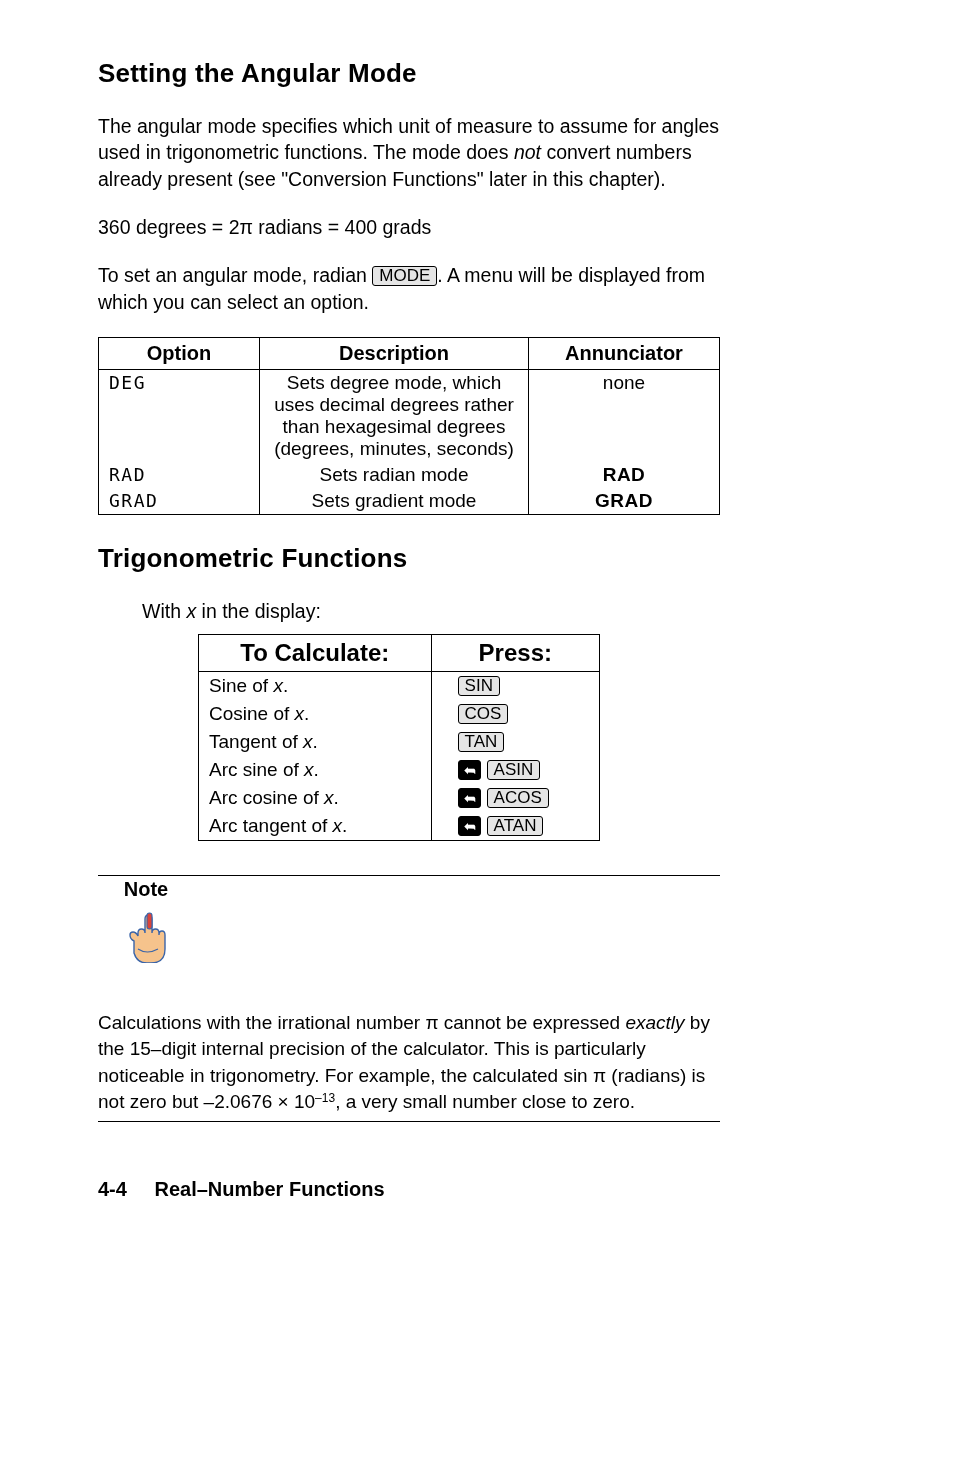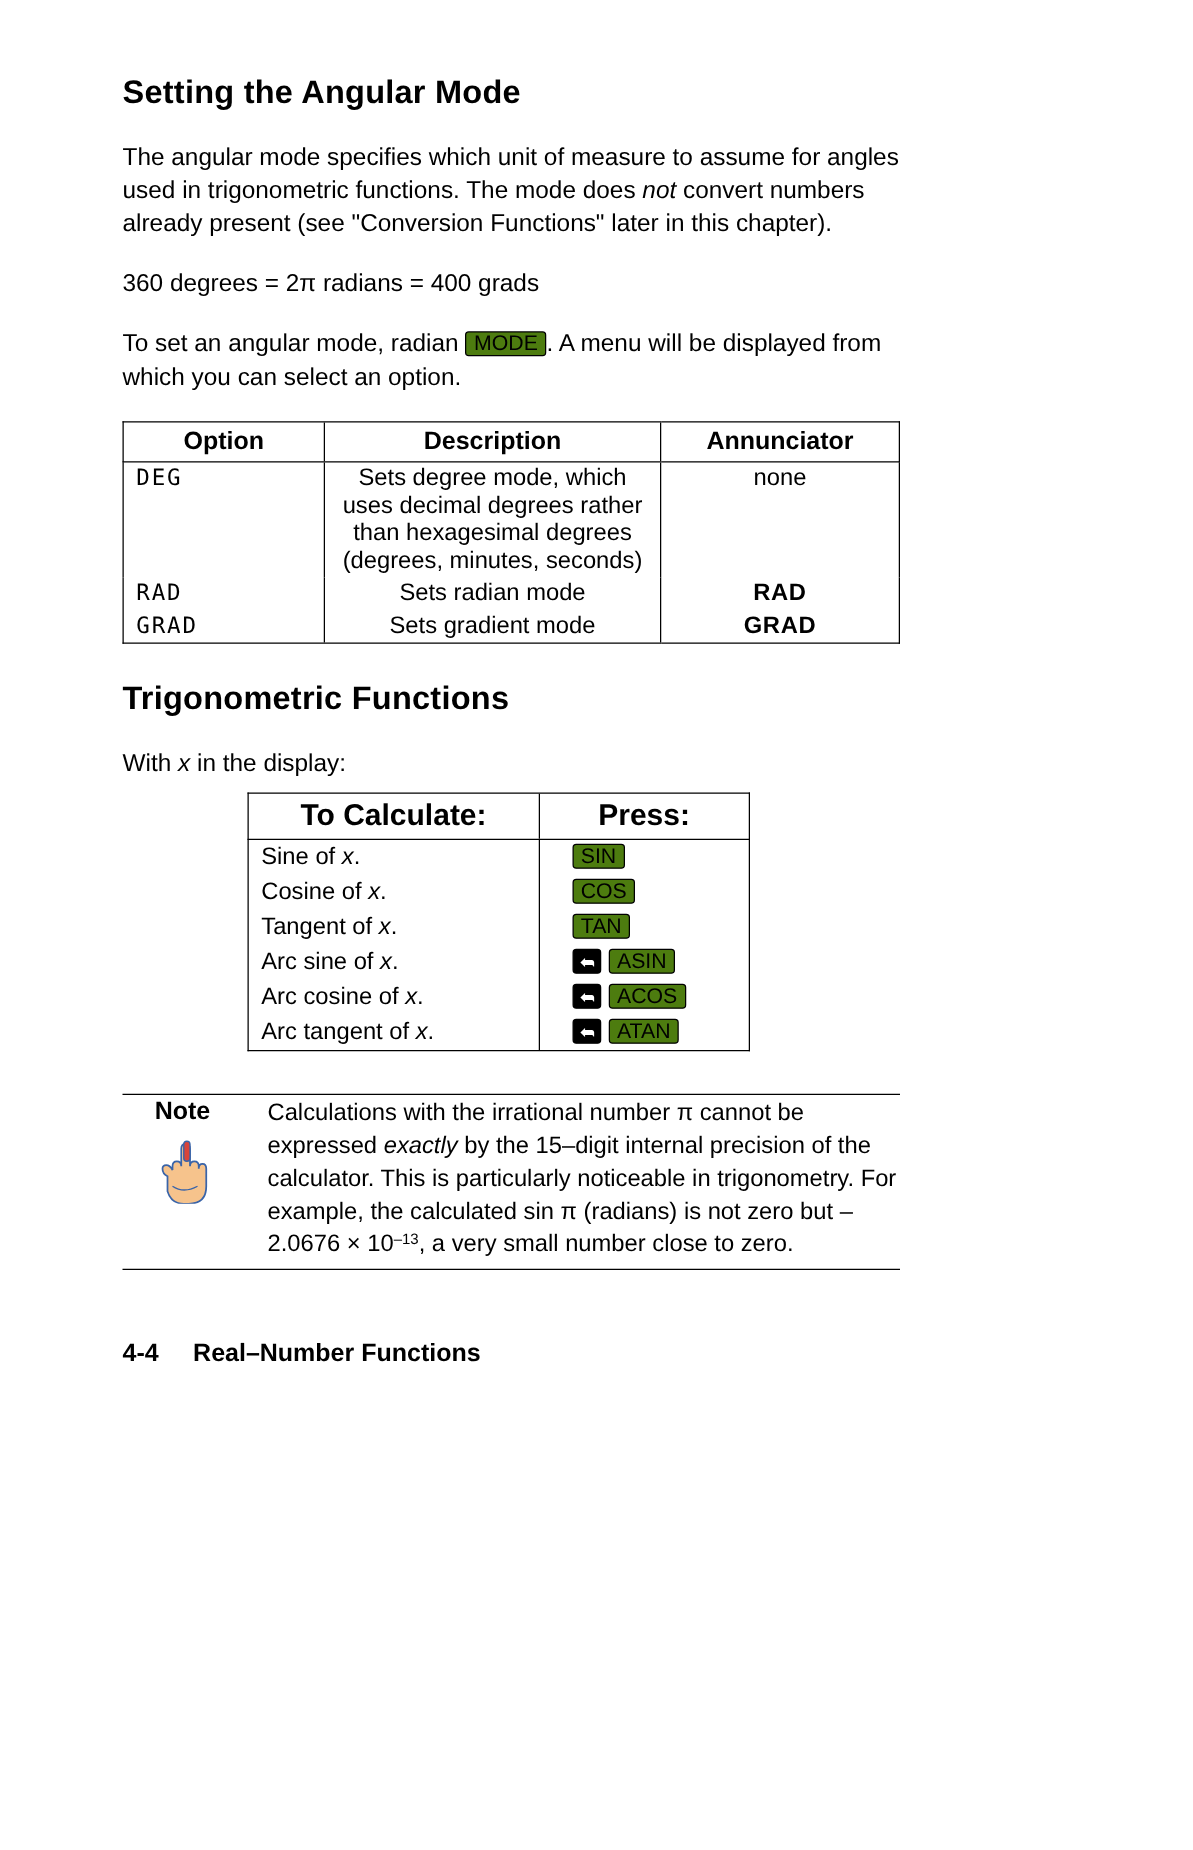--- a/index.html
+++ b/index.html
@@ -30,21 +30,21 @@
   .italic { font-style: italic; }
   .keycap {
     display: inline-block;
     border: 1.3px solid #000;
     border-radius: 3px;
     padding: 0 6px 0 6px;
     font-size: 17px;
     line-height: 18px;
     font-family: "Trebuchet MS", sans-serif;
     vertical-align: 1px;
-    background: #4d7c0f;
+    background: #e5e5e5;
     font-style: normal;
   }
   .keycap.shift {
     background: #000;
     color: #fff;
     padding: 0 4px;
     position: relative;
   }
   .shift-glyph {
     font-size: 14px;
@@ -146,21 +146,22 @@
     text-align: left;
     padding-left: 26px;
   }
   
   .note-block {
     border-top: 1.2px solid #000;
     border-bottom: 1.2px solid #000;
     padding: 2px 0 6px 0;
     margin: 12px 0 56px 0;
     display: flex;
-    gap: 20px;
+    gap: 36px;
+    flex-direction: column;
   }
   .note-left {
     width: 96px;
     flex: 0 0 96px;
     text-align: center;
   }
   .note-label {
     font-family: Arial, Helvetica, sans-serif;
     font-weight: 900;
     font-size: 20px;
@@ -229,21 +230,21 @@
       <tr>
         <td class="opt-col"><span class="segfont">GRAD</span></td>
         <td class="desc-col">Sets gradient mode</td>
         <td class="ann-col"><span class="ann-bold">GRAD</span></td>
       </tr>
     </tbody>
   </table>
 
   <h2 class="section">Trigonometric Functions</h2>
 
-  <p class="body" style="margin-bottom:10px;">
+  <p class="body" style="margin-bottom:10px;margin-left:44px;">
     <span>With </span><span class="italic">x</span><span> in the display:</span>
   </p>
 
   <div class="trig-wrap">
     <table class="trig">
       <colgroup>
           <col style="width:58%">
           <col style="width:42%">
         </colgroup>
       <thead>

